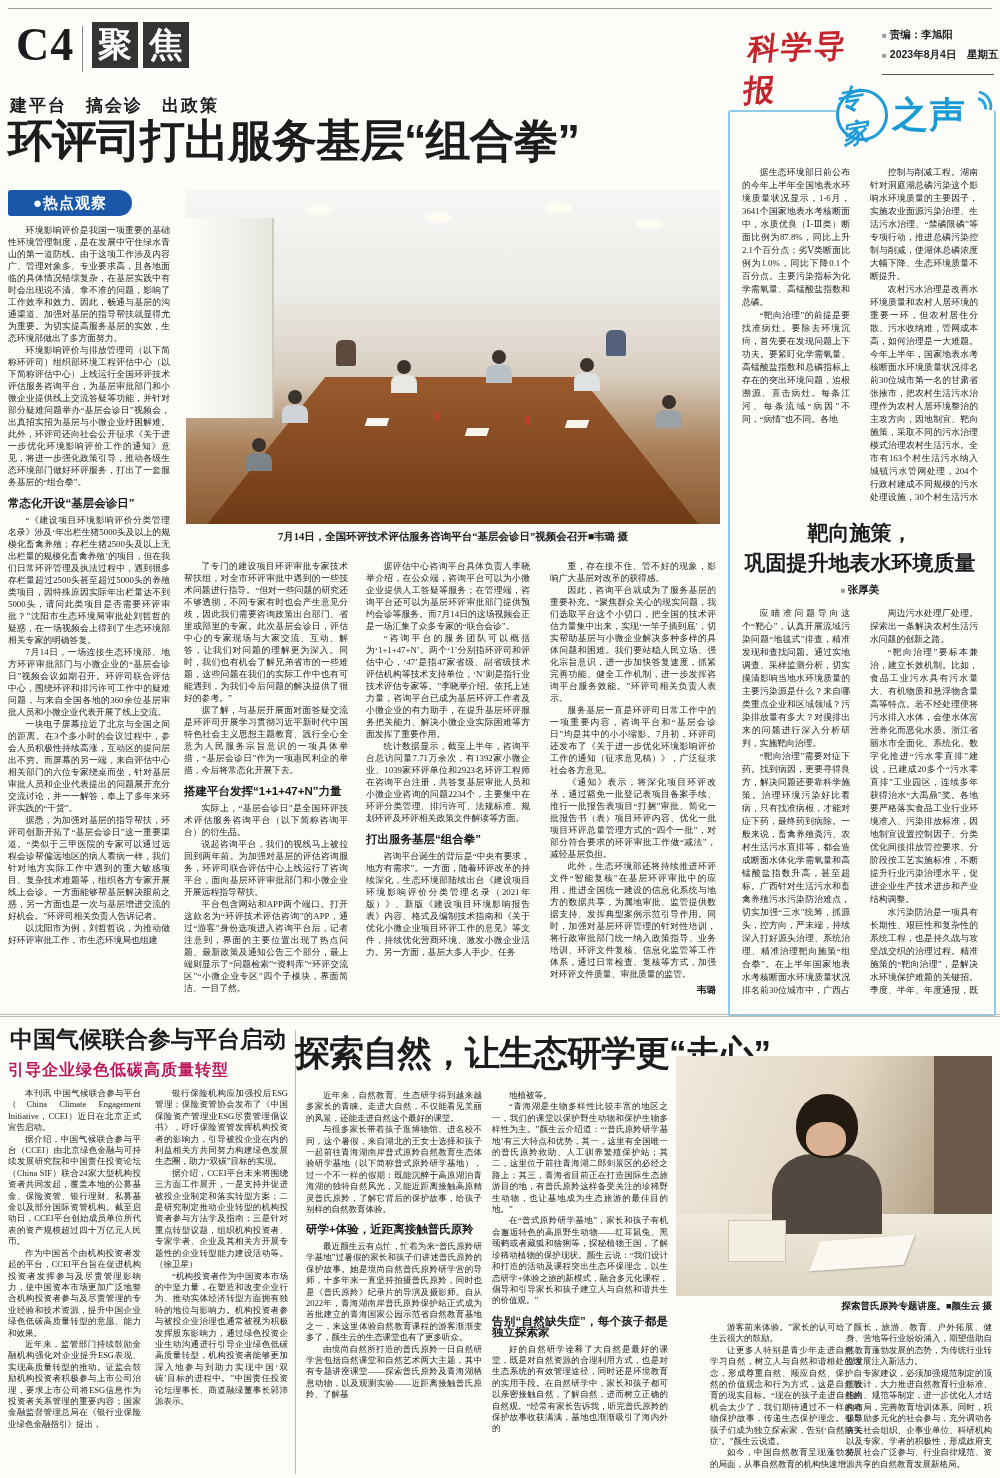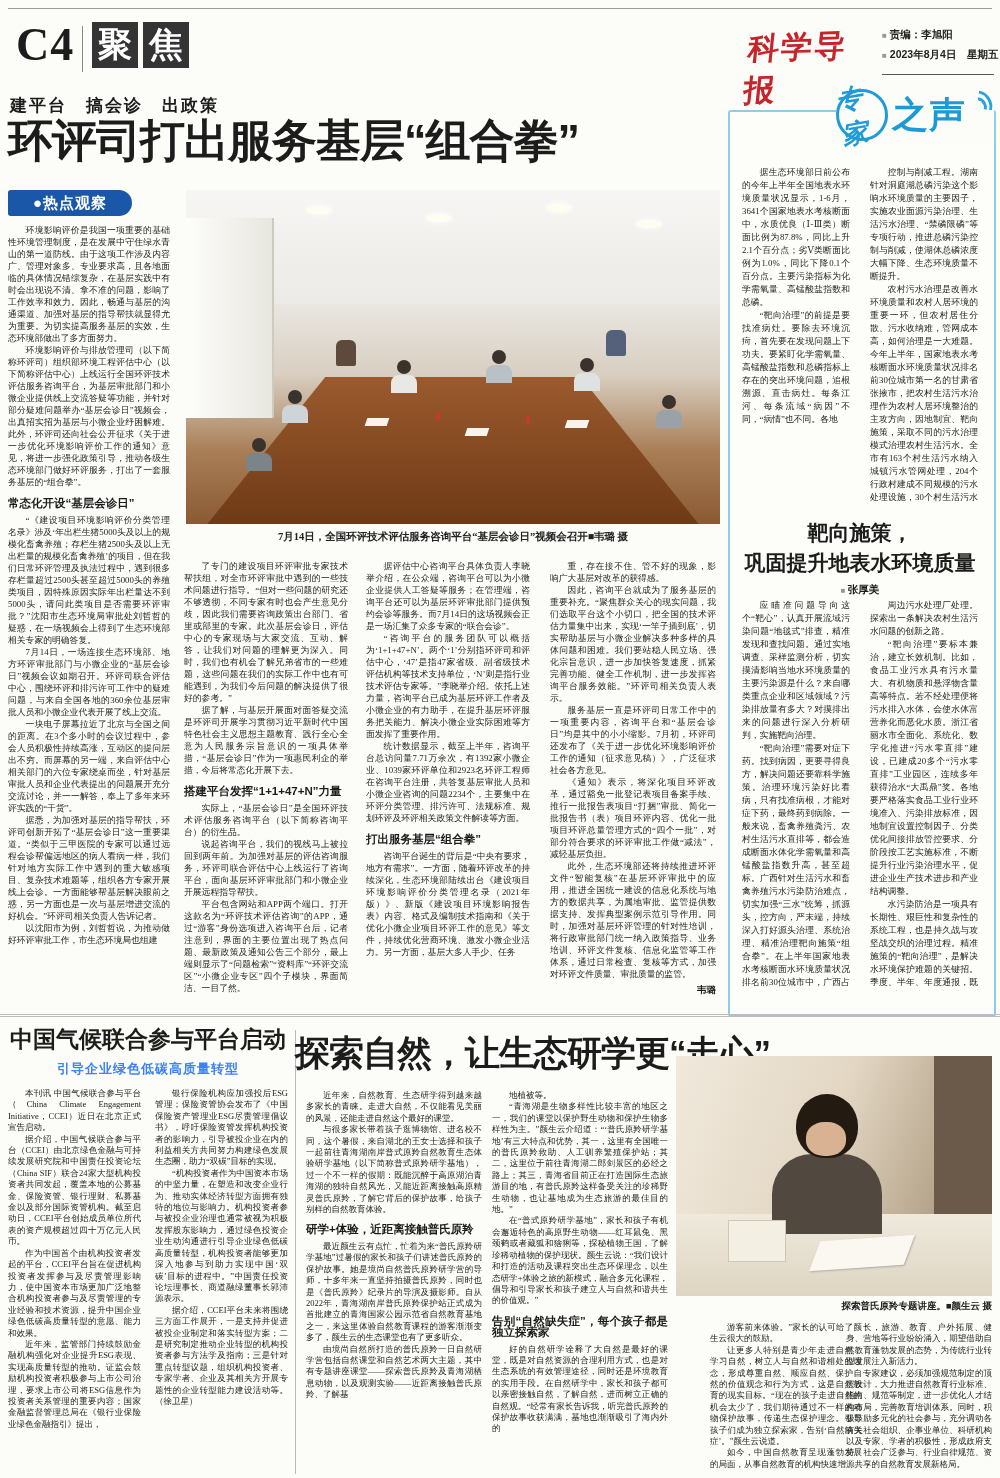--- a/index.html
+++ b/index.html
@@ -47,27 +47,27 @@
   .logo-bold{font-family:"Liberation Sans","DejaVu Sans",sans-serif;font-size:36px;font-weight:900;color:#1c9ad4;margin-left:4px;letter-spacing:1px;}
   .arc{position:absolute;border:solid #27a5db;border-width:3px 3px 0 0;border-radius:0 100% 0 0;transform:rotate(12deg);}
   .arc1{right:6px;top:14px;width:8px;height:8px;}
   .arc2{right:0px;top:8px;width:14px;height:14px;}
   .expert-inner{position:absolute;left:12px;top:54px;width:236px;}
   .expert-cols{display:flex;gap:20px;}
   .expert-col{width:112px;overflow:hidden;font-size:8.8px;line-height:13px;text-align:justify;color:#222;}
   .expert-top .expert-col{height:340px;}
   .expert-bottom .expert-col{height:392px;}
   .expert-headline{text-align:center;font-family:"Liberation Sans","DejaVu Sans",sans-serif;font-weight:900;font-size:21px;line-height:1.45;margin:12px 0 4px;}
-  .expert-author{text-align:center;font-size:10.5px;font-weight:bold;margin-bottom:2px;}
+  .expert-author{text-align:center;font-size:10.5px;font-weight:bold;margin-bottom:10px;}
   .expert-author .sq{color:#999;font-size:8px;margin-right:2px;}
   
   .bottom-rule{left:0;top:1014px;width:1000px;border-top:3px double #bdbdbd;}
   .v-divider{left:295px;top:1030px;height:444px;border-left:1px solid #bbb;}
   .climate-headline{left:8px;top:1024px;width:280px;text-align:center;font-family:"Liberation Sans","DejaVu Sans",sans-serif;font-size:23px;font-weight:900;white-space:nowrap;}
-  .climate-sub{left:8px;top:1060px;width:280px;text-align:center;font-size:13px;font-weight:bold;color:#3b82f6;letter-spacing:1px;}
+  .climate-sub{left:8px;top:1060px;width:280px;font-size:16px;font-weight:bold;color:#be185d;letter-spacing:1px;}
   .climate-cols{left:8px;top:1088px;width:280px;display:flex;gap:14px;}
   .climate-col{width:133px;height:386px;overflow:hidden;font-size:8.5px;line-height:11.4px;text-align:justify;}
   .nature-headline{left:295px;top:1030px;width:690px;font-family:Liberation Sans, sans-serif;font-size:35px;font-weight:900;letter-spacing:-1px;white-space:nowrap;}
   .ncolA{left:306px;top:1090px;width:176px;height:384px;}
   .ncolB{left:492px;top:1090px;width:176px;height:384px;}
   .ncolC{left:710px;top:1322px;width:152px;height:152px;}
   .ncolD{left:846px;top:1322px;width:146px;height:152px;}
   .ncol{overflow:hidden;font-size:8.5px;line-height:11.4px;text-align:justify;}
   .nature-photo{left:676px;top:1056px;width:316px;height:240px;overflow:hidden;background:linear-gradient(110deg,#f0e9dc 0%,#e3d7c4 45%,#b9a88f 75%,#8d7a63 100%);}
   .np-shelf{position:absolute;right:0;top:0;width:58px;height:100%;background:linear-gradient(90deg,#7c6а52,#6b5a49);background:#6b5a49;}
@@ -221,22 +221,22 @@
 <div class="abs climate-sub">引导企业绿色低碳高质量转型</div>
 <div class="abs climate-cols">
   <div class="climate-col">
       <p class="para">本刊讯 中国气候联合参与平台（China Climate Engagement Initiative，CCEI）近日在北京正式宣告启动。</p>
       <p class="para">据介绍，中国气候联合参与平台（CCEI）由北京绿色金融与可持续发展研究院和中国责任投资论坛（China SIF）联合24家大型机构投资者共同发起，覆盖本地的公募基金、保险资管、银行理财、私募基金以及部分国际资管机构。截至启动日，CCEI平台创始成员单位所代表的资产规模超过四十万亿元人民币。</p>
       <p class="para">作为中国首个由机构投资者发起的平台，CCEI平台旨在促进机构投资者发挥参与及尽责管理影响力，使中国资本市场更加广泛地整合机构投资者参与及尽责管理的专业经验和技术资源，提升中国企业绿色低碳高质量转型的意愿、能力和效果。</p>
       <p class="para">近年来，监管部门持续鼓励金融机构强化对企业提升ESG表现、实现高质量转型的推动。证监会鼓励机构投资者积极参与上市公司治理，要求上市公司将ESG信息作为投资者关系管理的重要内容；国家金融监督管理总局在《银行业保险业绿色金融指引》提出，</p>
     </div>
   <div class="climate-col">
       <p class="para">银行保险机构应加强投后ESG管理；保险资管协会发布了《中国保险资产管理业ESG尽责管理倡议书》，呼吁保险资管发挥机构投资者的影响力，引导被投企业在内的利益相关方共同努力构建绿色发展生态圈，助力“双碳”目标的实现。</p>
+      <p class="para">据介绍，CCEI平台未来将围绕三方面工作展开，一是支持并促进被投企业制定和落实转型方案；二是研究制定推动企业转型的机构投资者参与方法学及指南；三是针对重点转型议题，组织机构投资者、专家学者、企业及其相关方开展专题性的企业转型能力建设活动等。（徐卫星）</p>
       <p class="para">“机构投资者作为中国资本市场的中坚力量，在塑造和改变企业行为、推动实体经济转型方面拥有独特的地位与影响力。机构投资者参与被投企业治理也通常被视为积极发挥股东影响力，通过绿色投资企业生动沟通进行引导企业绿色低碳高质量转型，机构投资者能够更加深入地参与到助力实现中国‘双碳’目标的进程中。”中国责任投资论坛理事长、商道融绿董事长郭沛源表示。</p>
-      <p class="para">据介绍，CCEI平台未来将围绕三方面工作展开，一是支持并促进被投企业制定和落实转型方案；二是研究制定推动企业转型的机构投资者参与方法学及指南；三是针对重点转型议题，组织机构投资者、专家学者、企业及其相关方开展专题性的企业转型能力建设活动等。（徐卫星）</p>
     </div>
 </div>
 
 <h2 class="abs nature-headline" style="margin:0;">探索自然，让生态研学更“走心”</h2>
 <div class="abs ncol ncolA">
     <p class="para">近年来，自然教育、生态研学得到越来越多家长的青睐。走进大自然，不仅能看见美丽的风景，还能走进自然这个最好的课堂。</p>
     <p class="para">与很多家长带着孩子逛博物馆、进名校不同，这个暑假，来自湖北的王女士选择和孩子一起前往青海湖南岸普式原羚自然教育生态体验研学基地（以下简称普式原羚研学基地），过一个不一样的假期：既能沉醉于高原湖泊青海湖的独特自然风光，又能近距离接触高原精灵普氏原羚，了解它背后的保护故事，给孩子别样的自然教育体验。</p>
     <h4 class="subhead">研学+体验，近距离接触普氏原羚</h4>
     <p class="para">最近颜生云有点忙，忙着为来“普氏原羚研学基地”过暑假的家长和孩子们讲述普氏原羚的保护故事。她是境尚自然普氏原羚研学营的导师，十多年来一直坚持拍摄普氏原羚，同时也是《普氏原羚》纪录片的导演及摄影师。自从2022年，青海湖南岸普氏原羚保护站正式成为首批建立的青海国家公园示范省自然教育基地之一，来这里体验自然教育课程的游客渐渐变多了，颜生云的生态课堂也有了更多听众。</p>
     <p class="para">由境尚自然所打造的普氏原羚一日自然研学营包括自然课堂和自然艺术两大主题，其中有专题讲座课堂——探索普氏原羚及青海湖栖息动物，以及观测实验——近距离接触普氏原羚、了解基</p>

